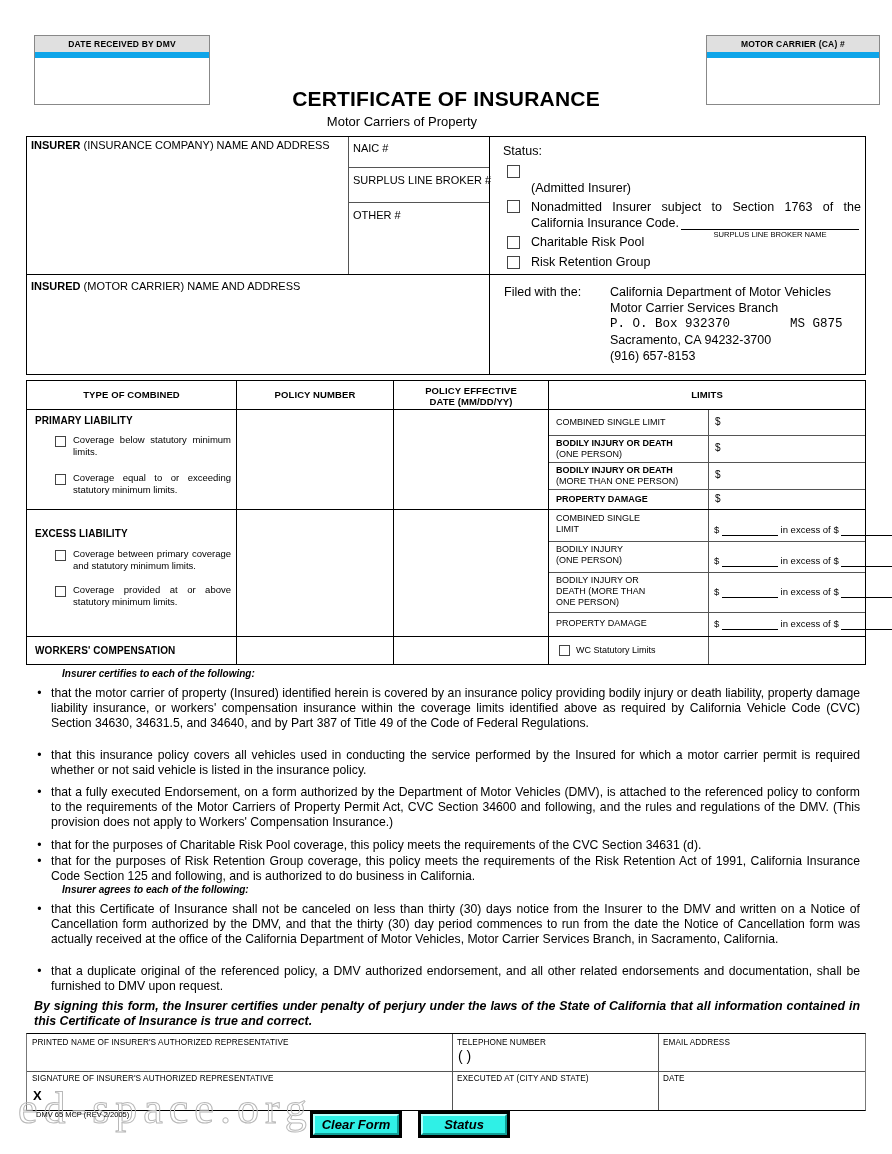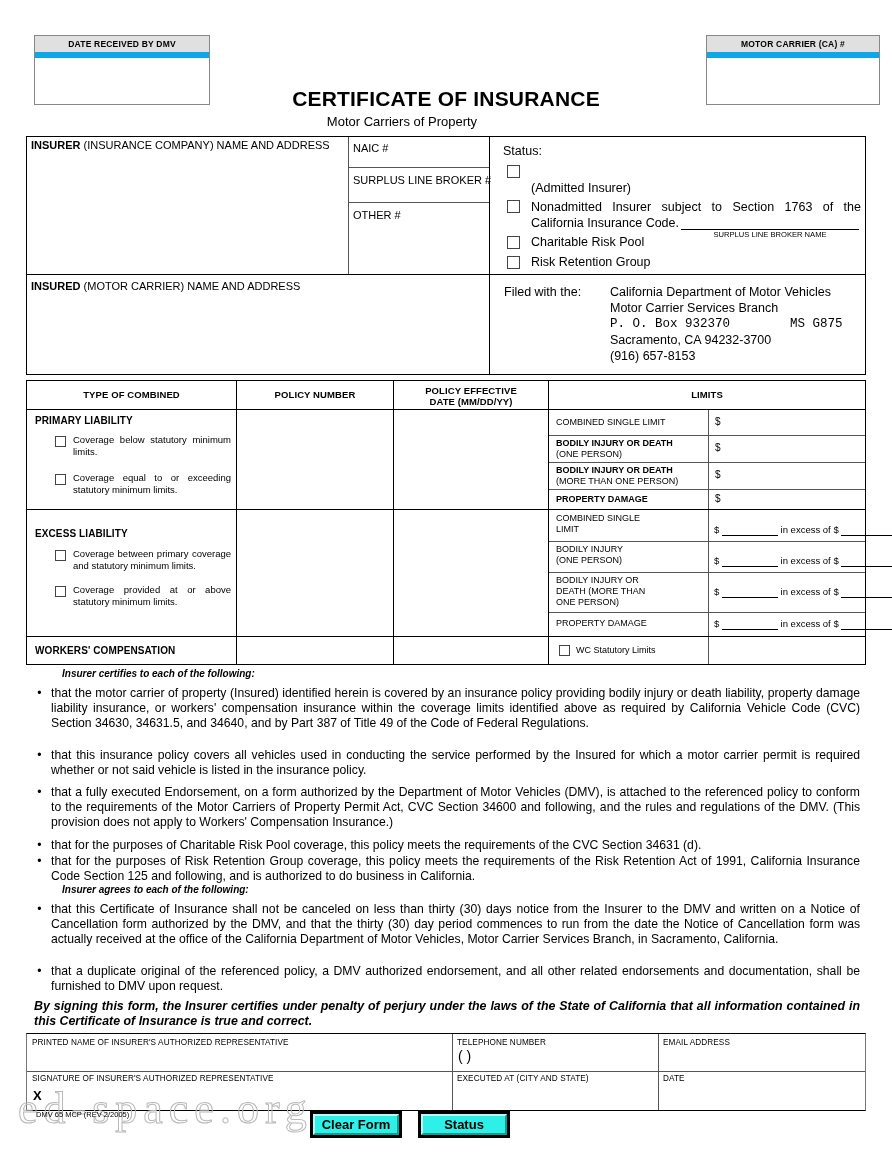--- a/index.html
+++ b/index.html
@@ -214,20 +214,21 @@
   }
 
   
   .formbtn {
     position: absolute;
     box-sizing: border-box;
     border: 3px solid #000;
     background: #000;
     padding: 0;
     cursor: pointer;
+    font-style: italic;
   }
   .formbtn .inner {
     width: 100%; height: 100%;
     background: #2ff0e6;
     border-top: 2px solid #b5fffb;
     border-left: 2px solid #b5fffb;
     border-right: 2px solid #119e96;
     border-bottom: 2px solid #119e96;
     box-sizing: border-box;
     display: flex;

